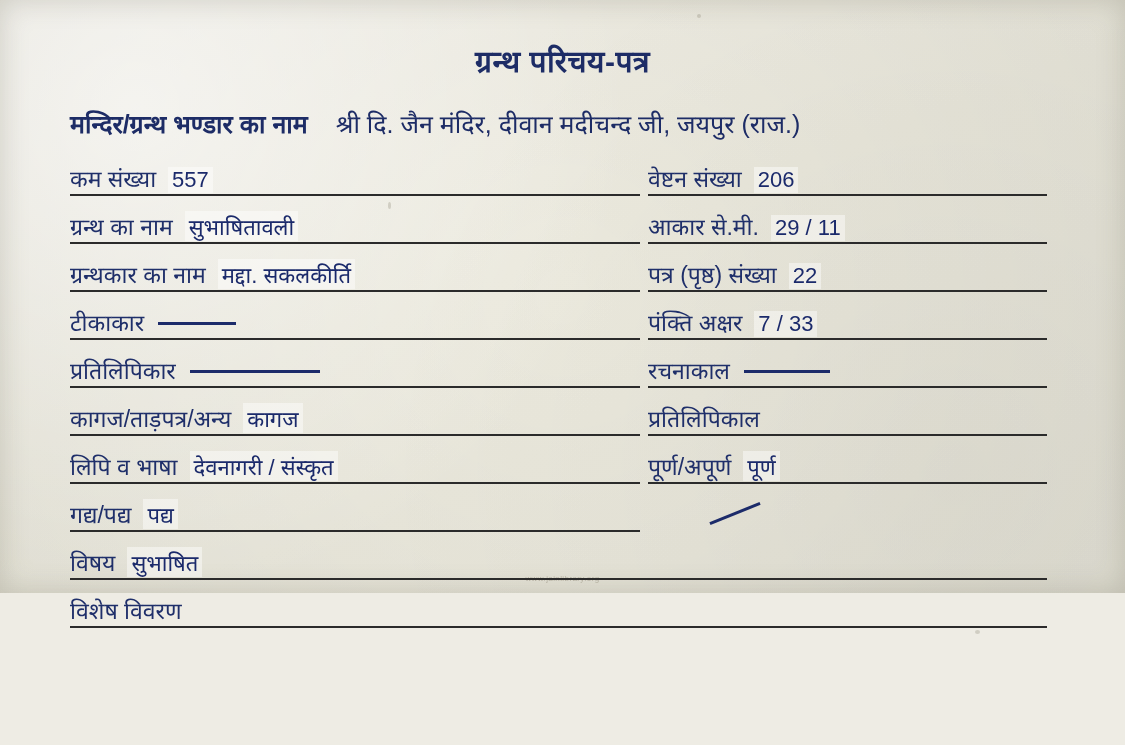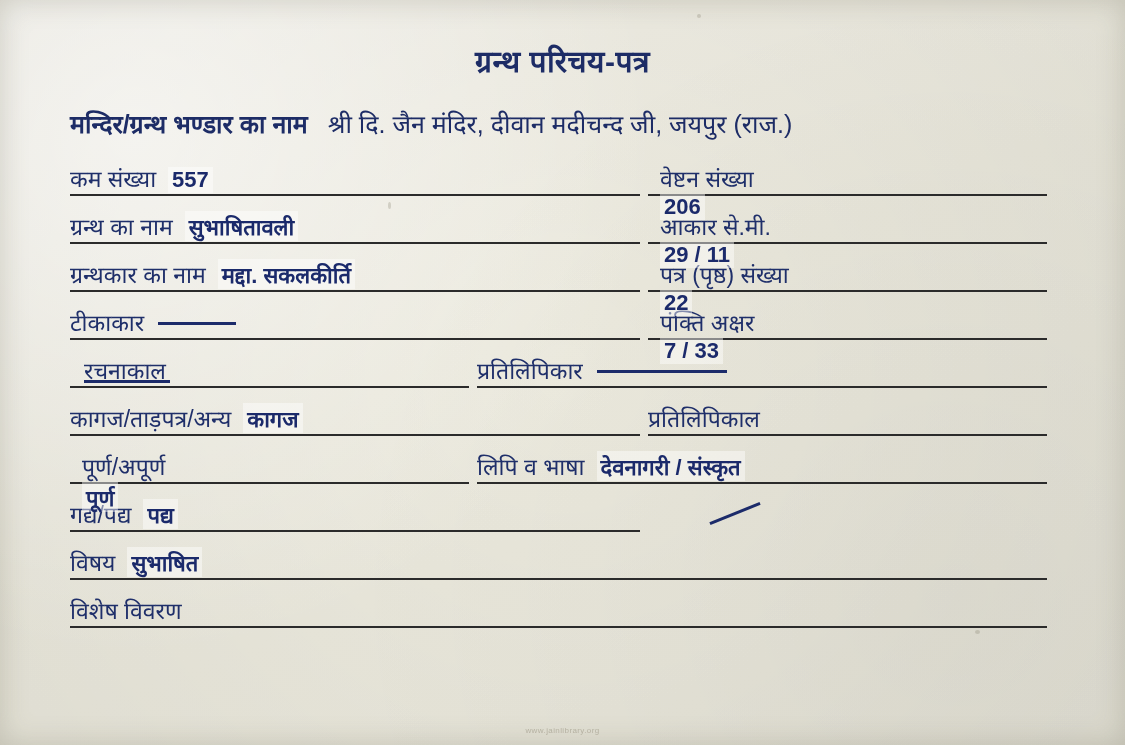--- a/index.html
+++ b/index.html
@@ -9,21 +9,21 @@
   body {
     width: 1125px;
     height: 745px;
     background: #eeece4;
     font-family: "Liberation Sans", sans-serif;
     overflow: hidden;
   }
   .card {
     position: relative;
     width: 1125px;
-    height: 745px;
+    height: 593px;
     background: linear-gradient(160deg, #f2f0e8 0%, #eceade 45%, #e9e7db 100%);
     box-sizing: border-box;
   }
   .paper-texture {
     position: absolute;
     inset: 0;
     background:
       radial-gradient(circle at 12% 18%, rgba(255,255,255,0.55) 0%, rgba(255,255,255,0) 45%),
       radial-gradient(circle at 85% 80%, rgba(0,0,0,0.035) 0%, rgba(0,0,0,0) 55%),
       radial-gradient(circle at 50% 50%, rgba(0,0,0,0.0) 0%, rgba(0,0,0,0.05) 100%);
@@ -46,21 +46,21 @@
     color: #1d2c66;
     letter-spacing: 0.5px;
   }
   .mandir-row {
     position: absolute;
     top: 106px;
     left: 70px;
     right: 36px;
     display: flex;
     align-items: baseline;
-    gap: 20px;
+    gap: 28px;
     font-size: 25px;
     color: #1d2c66;
   }
   .mandir-label {
     font-weight: 600;
     white-space: nowrap;
   }
   .mandir-value {
     font-weight: normal;
     white-space: nowrap;
@@ -84,36 +84,35 @@
     align-items: baseline;
     height: 100%;
     box-sizing: border-box;
   }
   .cell.left {
     width: 578px;
     padding-right: 6px;
   }
   .cell.right {
     width: 407px;
-    flex-direction: column;
   }
   .cell.full {
     width: 985px;
   }
   .lbl {
     font-size: 23px;
     color: #1f2f6a;
     white-space: nowrap;
     position: relative;
     z-index: 2;
     background: transparent;
   }
   .val {
     font-size: 22px;
-    font-weight: bold;
+    font-weight: normal;
     color: #1b2a6b;
     white-space: nowrap;
     position: relative;
     z-index: 3;
     margin-left: 12px;
     padding: 0 4px;
     background: rgba(255,255,255,0.45);
   }
   .val.plain {
     background: transparent;
@@ -228,56 +227,56 @@
         <span class="val plain"></span>
       </div>
       <div class="cell right">
         <div class="rule"></div>
         <span class="lbl">पंक्ति अक्षर</span>
         <span class="val">7 / 33</span>
       </div>
     </div>
 
     <div class="row">
+      <div class="cell left">
+        <div class="rule"></div>
+        <span class="lbl">प्रतिलिपिकार</span>
+        <span class="dash wide"></span>
+        <span class="val plain"></span>
+      </div>
       <div class="cell right">
         <div class="rule"></div>
         <span class="lbl">रचनाकाल</span>
         <span class="dash"></span>
         <span class="val plain"></span>
       </div>
-      <div class="cell left">
-        <div class="rule"></div>
-        <span class="lbl">प्रतिलिपिकार</span>
-        <span class="dash wide"></span>
-        <span class="val plain"></span>
-      </div>
     </div>
 
     <div class="row">
       <div class="cell left">
         <div class="rule"></div>
         <span class="lbl">कागज/ताड़पत्र/अन्य</span>
         <span class="val">कागज</span>
       </div>
       <div class="cell right">
         <div class="rule"></div>
         <span class="lbl">प्रतिलिपिकाल</span>
       </div>
     </div>
 
     <div class="row">
+      <div class="cell left">
+        <div class="rule"></div>
+        <span class="lbl">लिपि व भाषा</span>
+        <span class="val">देवनागरी / संस्कृत</span>
+      </div>
       <div class="cell right">
         <div class="rule"></div>
         <span class="lbl">पूर्ण/अपूर्ण</span>
         <span class="val">पूर्ण</span>
-      </div>
-      <div class="cell left">
-        <div class="rule"></div>
-        <span class="lbl">लिपि व भाषा</span>
-        <span class="val">देवनागरी / संस्कृत</span>
       </div>
     </div>
 
     <div class="row">
       <div class="cell left">
         <div class="rule"></div>
         <span class="lbl">गद्य/पद्य</span>
         <span class="val">पद्य</span>
       </div>
       <div class="cell right">

